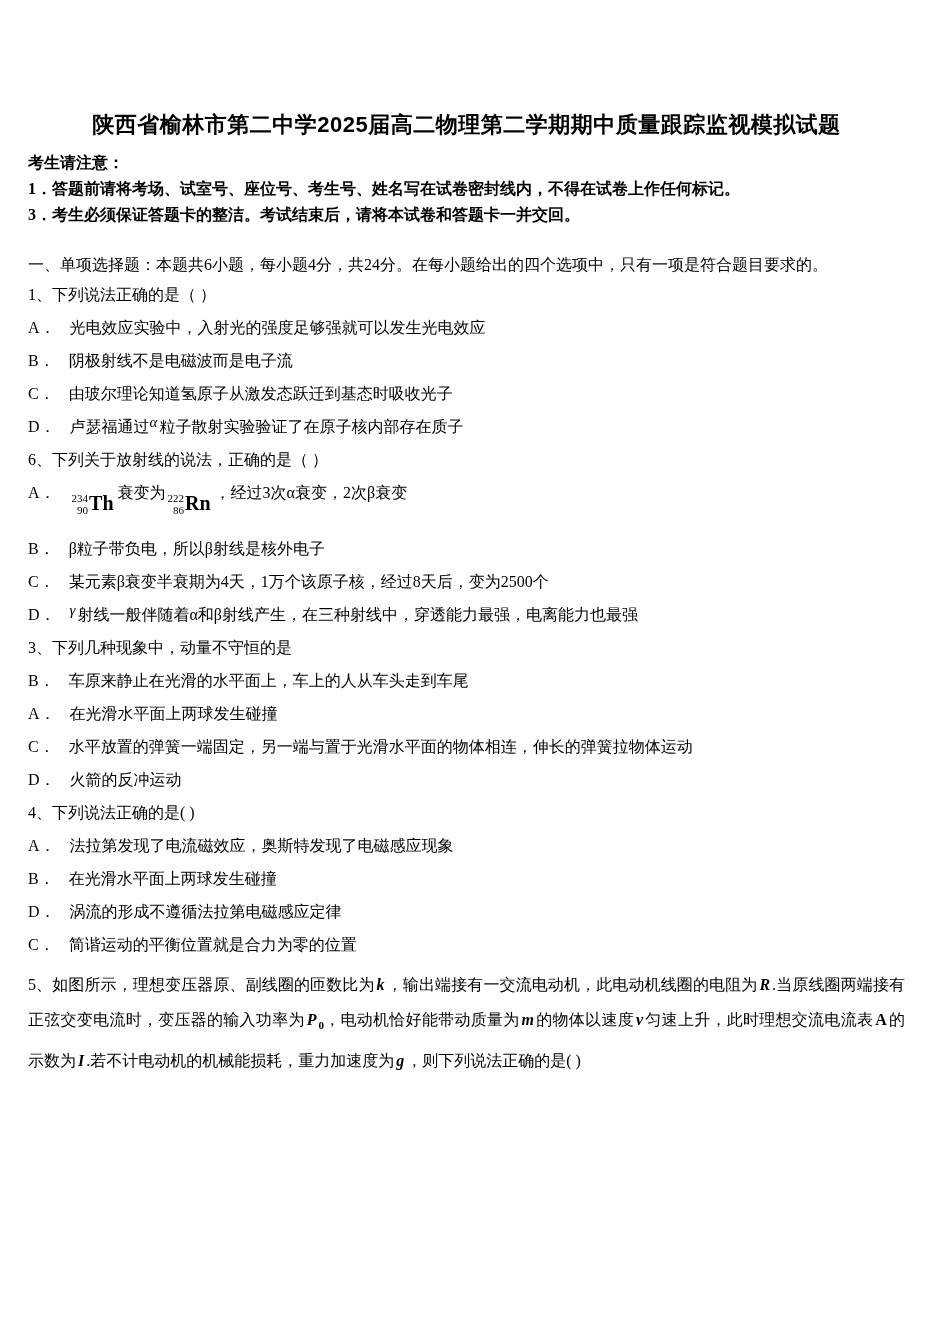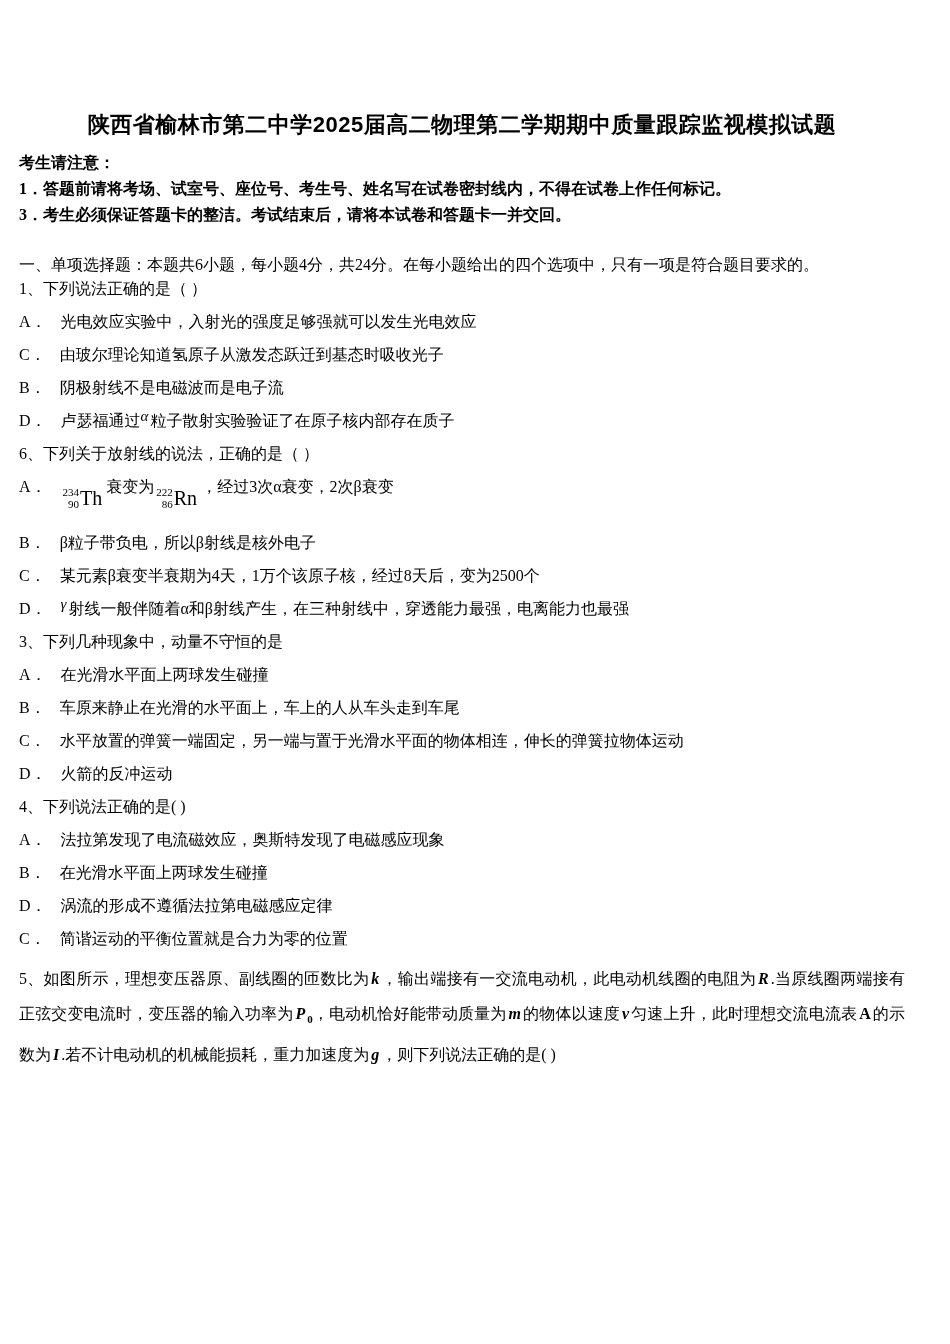--- a/index.html
+++ b/index.html
@@ -7,37 +7,38 @@
     position: relative;
     width: 950px;
     height: 1344px;
     margin: 0 auto;
     background: #ffffff;
     color: #000000;
     font-family: "Liberation Serif", "DejaVu Serif", serif;
     font-size: 16px;
     overflow: hidden;
     box-sizing: border-box;
-    padding: 110px 45px 0 19px;
+    padding: 110px 45px 0 28px;
   }
   .doc-title {
     font-family: "Liberation Sans", "DejaVu Sans", sans-serif;
     font-weight: 700;
     font-size: 22px;
     line-height: 30px;
     text-align: center;
     margin: 0 0 10px 0;
     letter-spacing: 0.5px;
   }
   .notice { line-height: 26px; }
   .notice-heading { font-weight: 700; }
   .notice-item { font-weight: 700; }
   .section-heading {
     margin-top: 24px;
     line-height: 26px;
+    margin-bottom: 6px;
   }
   .question { margin-bottom: 6px; }
   .q-line {
     line-height: 22px;
     margin-bottom: 11px;
     white-space: normal;
   }
   .q-stem-multi {
     line-height: 35px;
     margin-bottom: 0;
@@ -66,36 +67,36 @@
     margin-right: 2px;
   }
   .seg-sub {
     font-family: "Liberation Serif", "DejaVu Serif", serif;
     font-weight: 700;
     font-size: 11px;
     vertical-align: -4px;
   }
   .nuclide {
     display: inline-flex;
-    align-items: center;
     margin: 0 4px 0 2px;
     font-family: "Liberation Serif", "DejaVu Serif", serif;
     vertical-align: -4px;
   }
   .nuclide .stack {
     display: inline-flex;
     flex-direction: column;
     align-items: flex-end;
     font-size: 11px;
     line-height: 12px;
     margin-right: 1px;
   }
   .nuclide .sym {
     font-size: 20px;
     line-height: 22px;
+    font-weight: bold;
   }
 </style>
 </head>
 <body>
 
 <div class="page">
 
   <h1 class="doc-title">陕西省榆林市第二中学2025届高二物理第二学期期中质量跟踪监视模拟试题</h1>
 
   <div class="notice">
@@ -105,24 +106,24 @@
   </div>
 
   <div class="section-heading">一、单项选择题：本题共6小题，每小题4分，共24分。在每小题给出的四个选项中，只有一项是符合题目要求的。</div>
 
   <div class="question">
     <div class="q-line"><span>1、下列说法正确的是（  ）</span></div>
     <div class="q-line q-option">
       <span class="opt-label">A．</span><span class="opt-text"><span>光电效应实验中，入射光的强度足够强就可以发生光电效应</span></span>
     </div>
     <div class="q-line q-option">
-      <span class="opt-label">C．</span><span class="opt-text"><span>由玻尔理论知道氢原子从激发态跃迁到基态时吸收光子</span></span>
+      <span class="opt-label">B．</span><span class="opt-text"><span>阴极射线不是电磁波而是电子流</span></span>
     </div>
     <div class="q-line q-option">
-      <span class="opt-label">B．</span><span class="opt-text"><span>阴极射线不是电磁波而是电子流</span></span>
+      <span class="opt-label">C．</span><span class="opt-text"><span>由玻尔理论知道氢原子从激发态跃迁到基态时吸收光子</span></span>
     </div>
     <div class="q-line q-option">
       <span class="opt-label">D．</span><span class="opt-text"><span>卢瑟福通过</span><span class="seg-isup">α</span><span>粒子散射实验验证了在原子核内部存在质子</span></span>
     </div>
   </div>
 
   <div class="question">
     <div class="q-line"><span>6、下列关于放射线的说法，正确的是（  ）</span></div>
     <div class="q-line q-option tall-row">
       <span class="opt-label">A．</span><span class="opt-text"><span class="nuclide">
@@ -146,24 +147,24 @@
       <span class="opt-label">C．</span><span class="opt-text"><span>某元素β衰变半衰期为4天，1万个该原子核，经过8天后，变为2500个</span></span>
     </div>
     <div class="q-line q-option">
       <span class="opt-label">D．</span><span class="opt-text"><span class="seg-isup">γ</span><span>射线一般伴随着α和β射线产生，在三种射线中，穿透能力最强，电离能力也最强</span></span>
     </div>
   </div>
 
   <div class="question">
     <div class="q-line"><span>3、下列几种现象中，动量不守恒的是</span></div>
     <div class="q-line q-option">
-      <span class="opt-label">A．</span><span class="opt-text"><span>在光滑水平面上两球发生碰撞</span></span>
+      <span class="opt-label">B．</span><span class="opt-text"><span>车原来静止在光滑的水平面上，车上的人从车头走到车尾</span></span>
     </div>
     <div class="q-line q-option">
-      <span class="opt-label">B．</span><span class="opt-text"><span>车原来静止在光滑的水平面上，车上的人从车头走到车尾</span></span>
+      <span class="opt-label">A．</span><span class="opt-text"><span>在光滑水平面上两球发生碰撞</span></span>
     </div>
     <div class="q-line q-option">
       <span class="opt-label">C．</span><span class="opt-text"><span>水平放置的弹簧一端固定，另一端与置于光滑水平面的物体相连，伸长的弹簧拉物体运动</span></span>
     </div>
     <div class="q-line q-option">
       <span class="opt-label">D．</span><span class="opt-text"><span>火箭的反冲运动</span></span>
     </div>
   </div>
 
   <div class="question">

